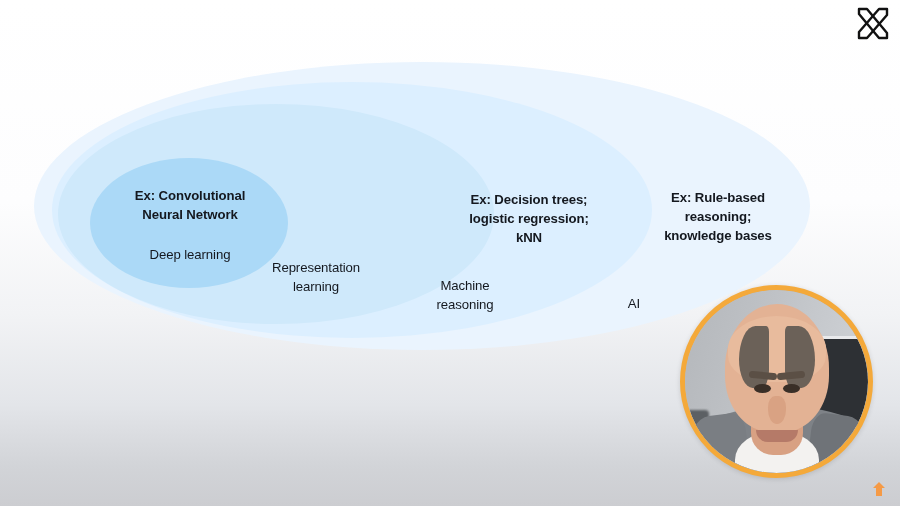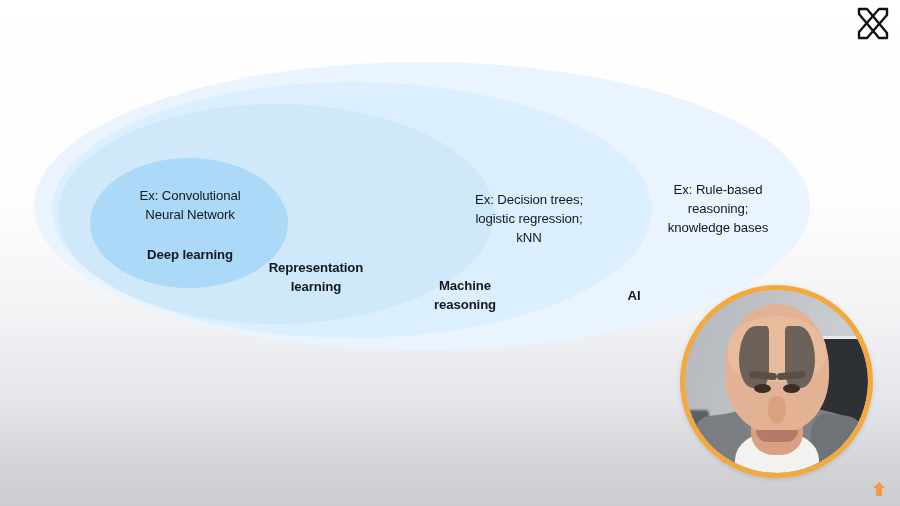--- a/index.html
+++ b/index.html
@@ -28,36 +28,36 @@
     height: 506px;
   }
 
   
   .lbl {
     position: absolute;
     z-index: 3;
     color: #14181f;
     font-size: 13.2px;
     line-height: 1.45;
-    font-weight: 400;
+    font-weight: 700;
     text-align: center;
     letter-spacing: -0.1px;
     white-space: pre-line;
     user-select: none;
   }
-  .lbl.ring-name { font-weight: 700; }
+  .lbl.ring-name { font-weight: 400; }
 
   #ex-dl      { left: 90px;  top: 186px; width: 200px; }
   #name-dl    { left: 90px;  top: 245px; width: 200px; }
   #ex-rl      { left: 275px; top: 190px; width: 172px; }
   #name-rl    { left: 239px; top: 258px; width: 154px; }
   #ex-ml      { left: 438px; top: 190px; width: 182px; }
   #name-ml    { left: 400px; top: 276px; width: 130px; }
-  #ex-ai      { left: 628px; top: 180px; width: 180px; }
-  #name-ai    { left: 596px; top: 286px; width: 76px; }
+  #ex-ai      { left: 628px; top: 188px; width: 180px; }
+  #name-ai    { left: 596px; top: 294px; width: 76px; }
 
   
   #logo {
     position: absolute;
     top: 5px;
     right: 9px;
     width: 36px;
     height: 36px;
     z-index: 6;
   }

